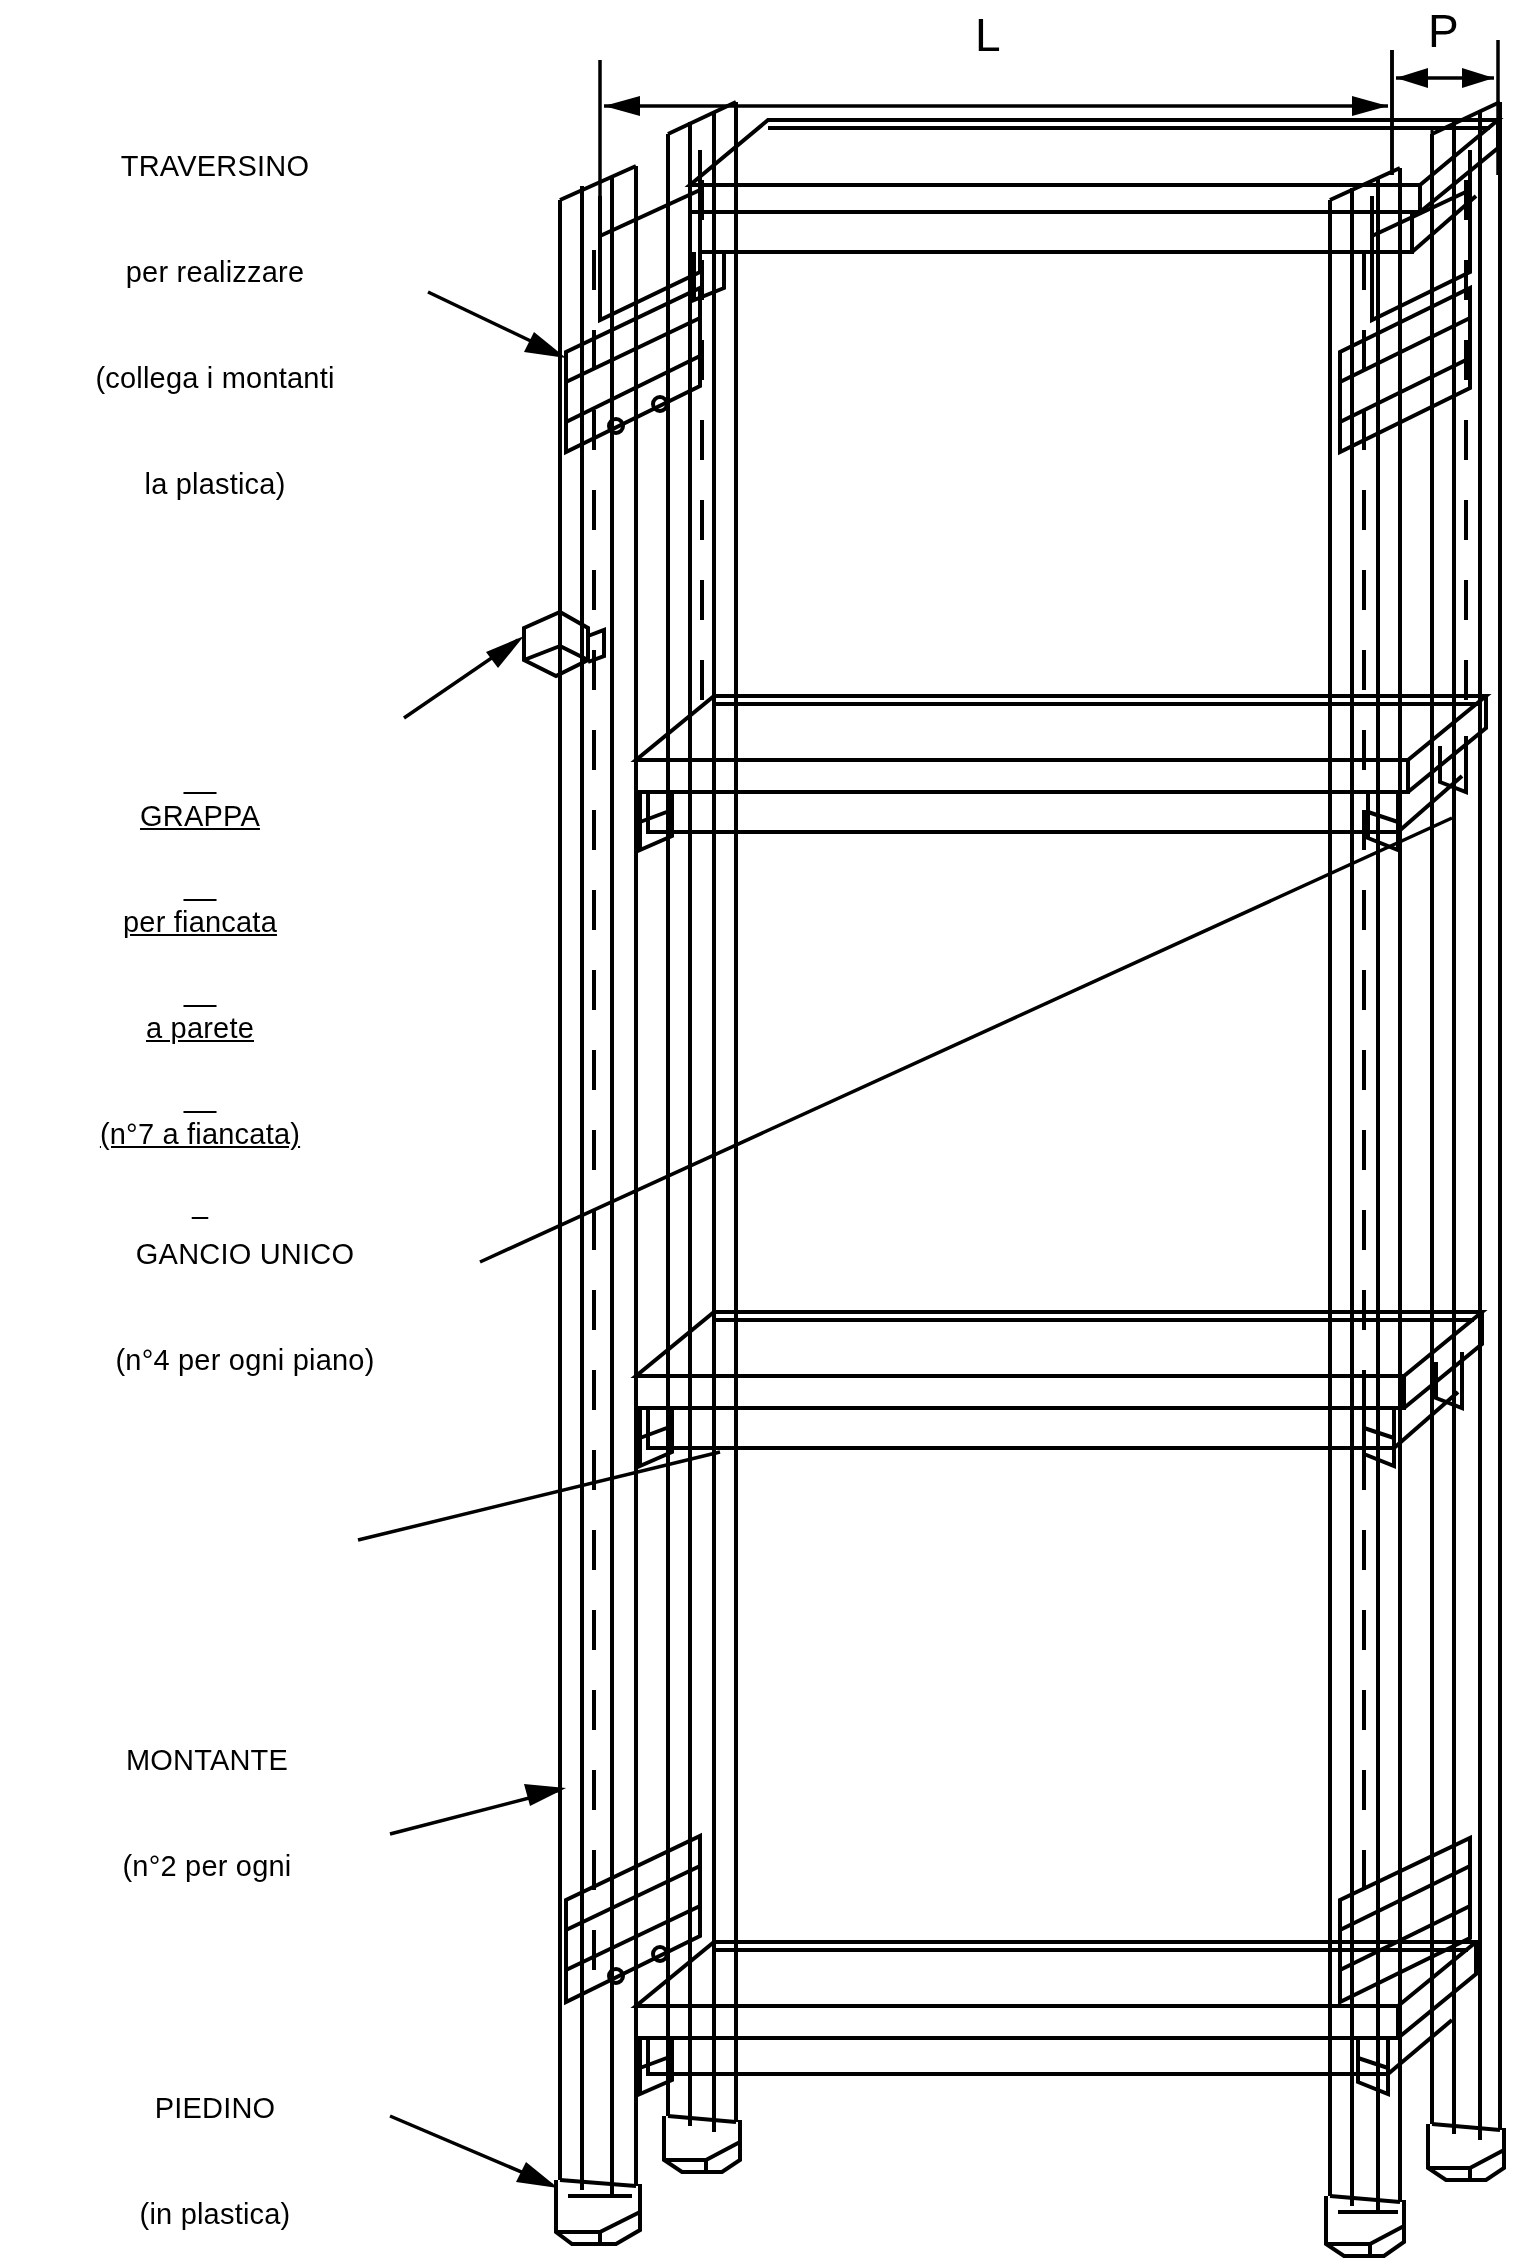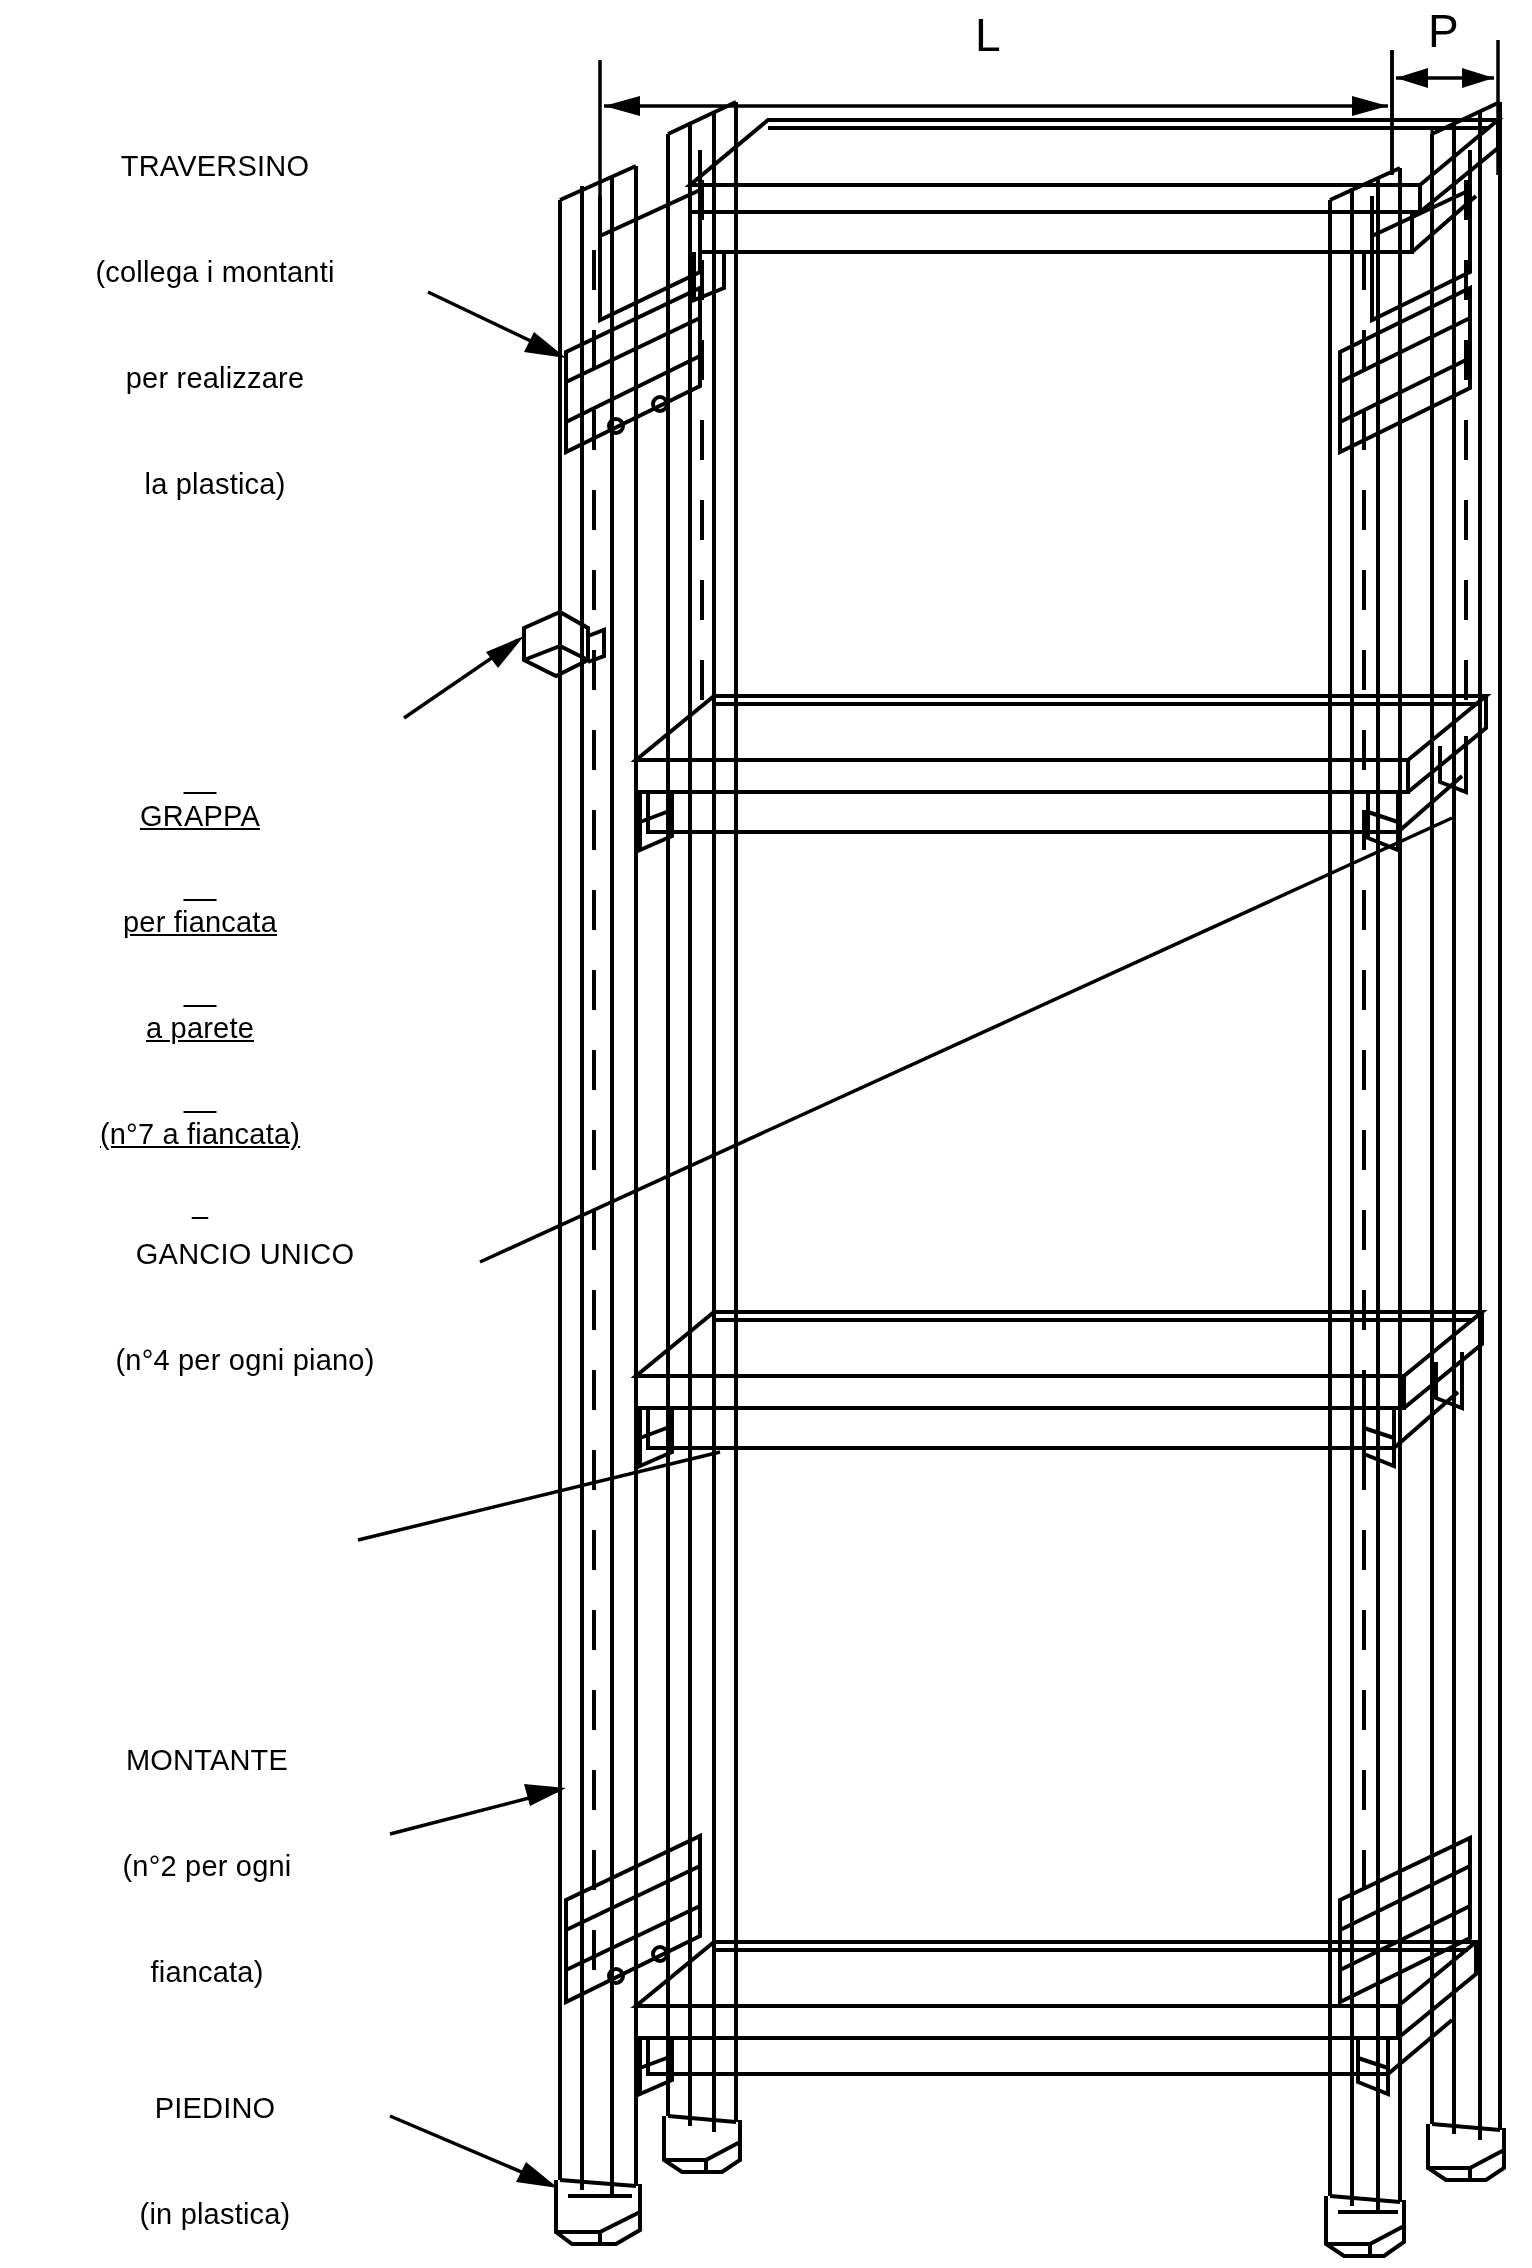--- a/index.html
+++ b/index.html
@@ -326,42 +326,41 @@
       <g stroke-width="3">
         <path d="M736,128 L736,2122"></path>
         <path d="M1432,128 L1432,2124"></path>
       </g>
 
     </g>
   </svg>
 
   <div class="callout" style="left:0px; top:78px; width:430px;">
     <span class="ln">TRAVERSINO</span>
+    <span class="ln">per realizzare</span>
     <span class="ln">(collega i montanti</span>
-    <span class="ln">per realizzare</span>
     <span class="ln">la plastica)</span>
   </div>
 
   <div class="callout" style="left:0px; top:728px; width:400px;text-decoration:underline;">
     <span class="ln">GRAPPA</span>
     <span class="ln">per fiancata</span>
     <span class="ln">a parete</span>
     <span class="ln">(n°7 a fiancata)</span>
   </div>
 
   <div class="callout" style="left:0px; top:1166px; width:490px;">
     <span class="ln">GANCIO UNICO</span>
     <span class="ln">(n°4 per ogni piano)</span>
   </div>
 
 
   <div class="callout" style="left:22px; top:1672px; width:370px;">
     <span class="ln">MONTANTE</span>
     <span class="ln">(n°2 per ogni</span>
-    <span class="ln">fiancata)</span>
   </div>
 
   <div class="callout" style="left:40px; top:2020px; width:350px;">
     <span class="ln">PIEDINO</span>
     <span class="ln">(in plastica)</span>
   </div>
 
   <div class="dimlabel" style="left:975px; top:8px;">L</div>
   <div class="dimlabel" style="left:1428px; top:4px;">P</div>
 

